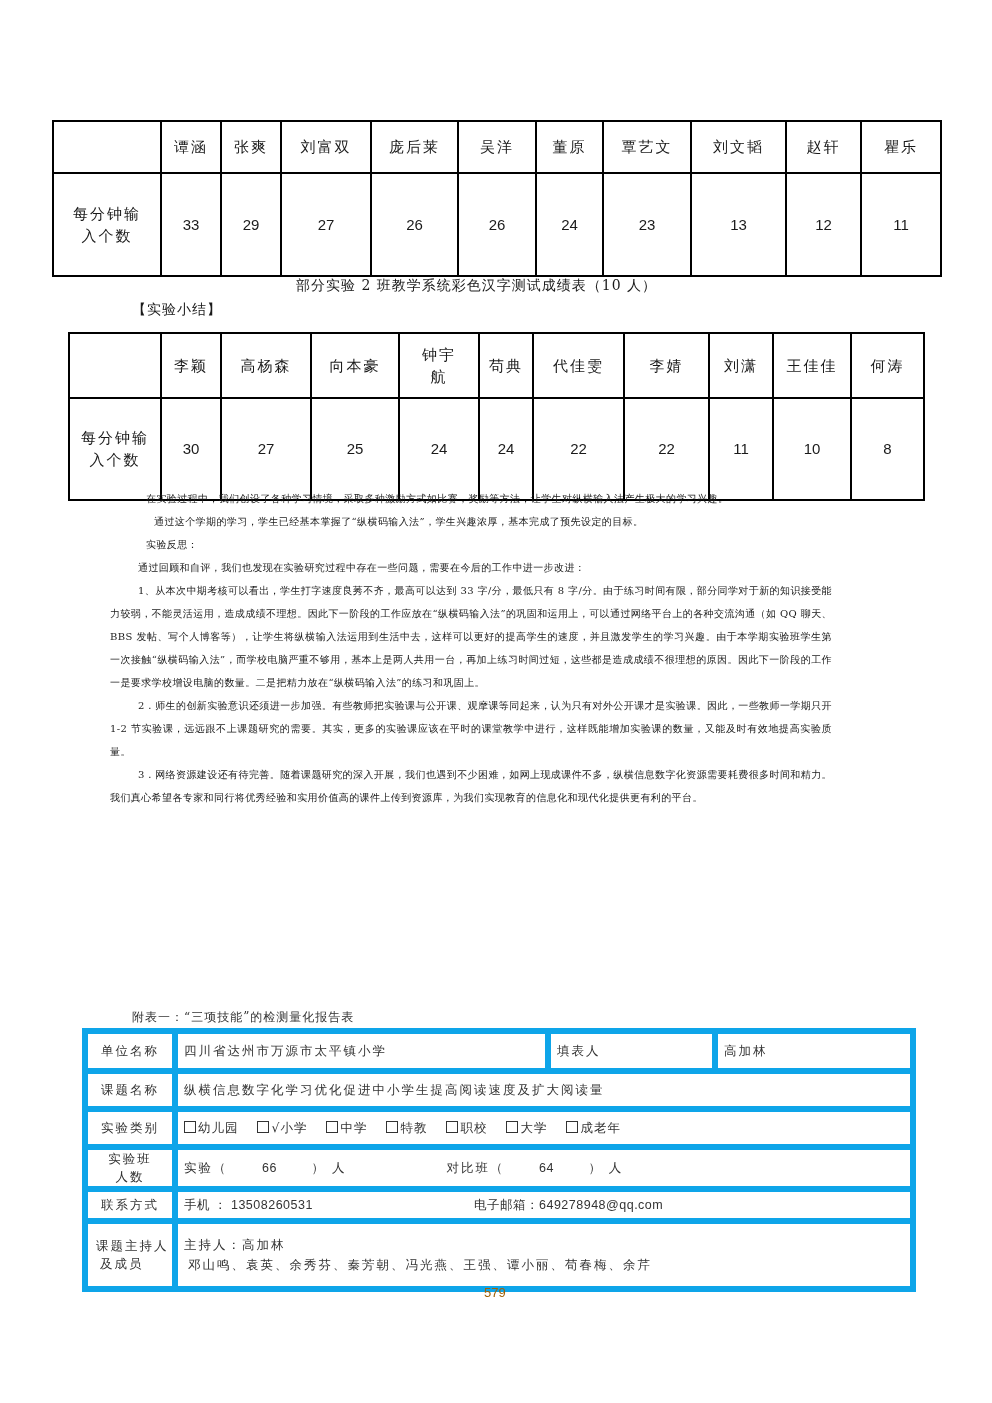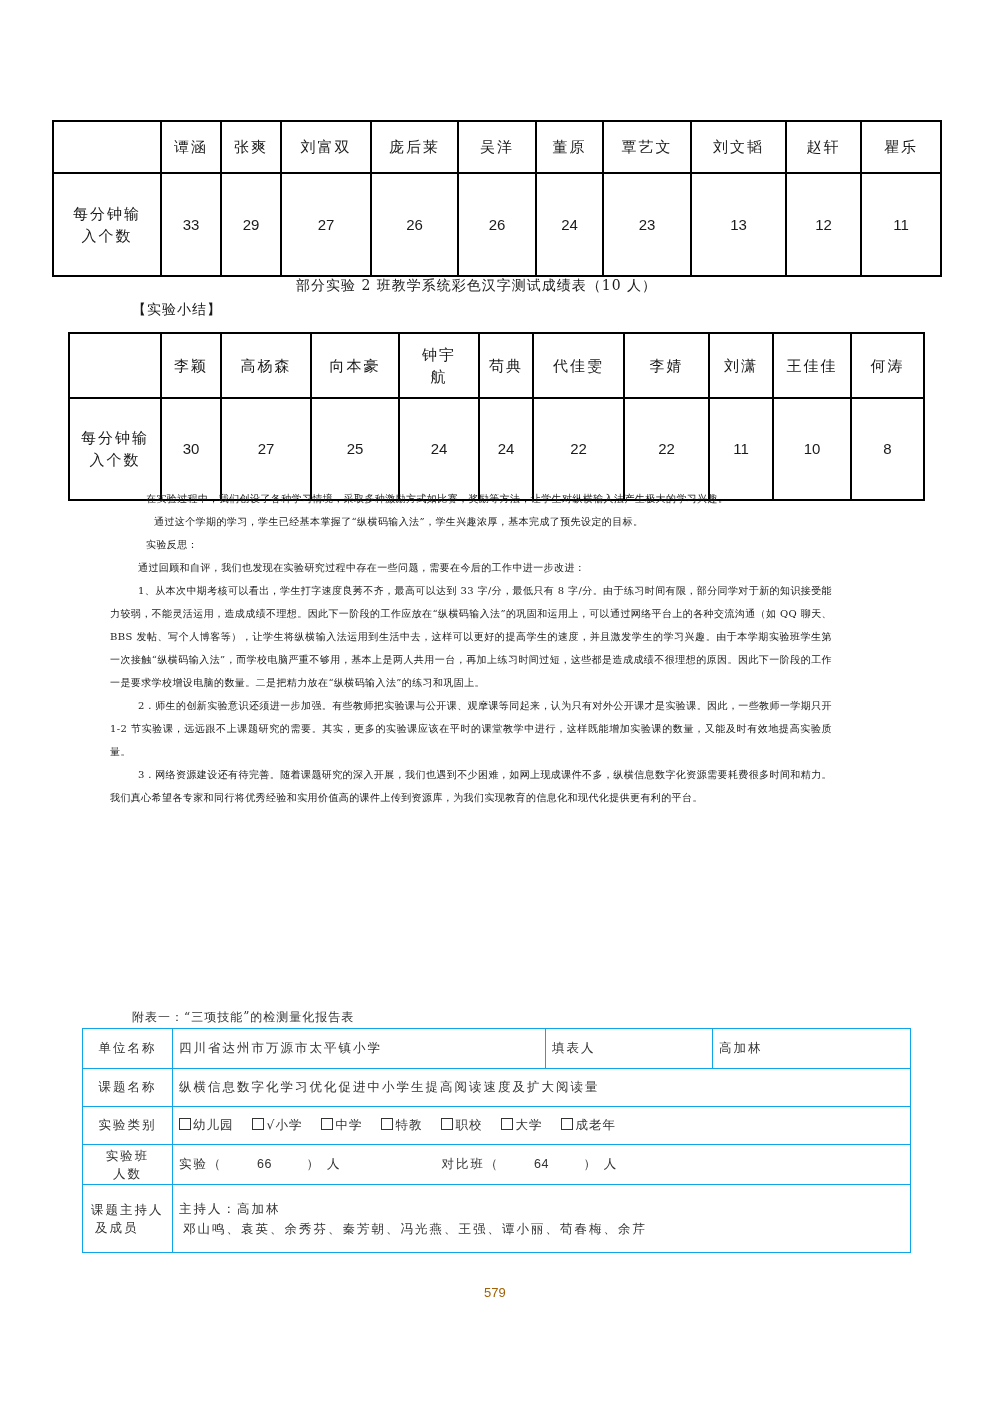--- a/index.html
+++ b/index.html
@@ -9,21 +9,21 @@
   table.score { position:absolute; border-collapse:collapse; table-layout:fixed; }
   table.score td { border:2px solid #000; text-align:center; vertical-align:middle;
                    padding:0; font-size:15px; line-height:22px; }
   table.score td.num { font-family:"Liberation Sans", sans-serif; font-size:15px; }
   table.score td.name { letter-spacing:2px; }
   .caption { position:absolute; font-size:14px; letter-spacing:1px; }
   .para { position:absolute; left:110px; width:722px; font-size:10px; line-height:23px;
           text-align:justify; letter-spacing:0.4px; }
   .para p { margin:0; }
   table.report { position:absolute; left:82px; top:1028px; width:828px; border-collapse:collapse; table-layout:fixed; }
-  table.report td { border:1px solid #0ea5e9; font-size:12.5px; padding:0 6px; letter-spacing:2px; color:#333; }
+  table.report td { border:6px solid #0ea5e9; font-size:12.5px; padding:0 6px; letter-spacing:2px; color:#333; }
   table.report td.lbl { text-align:center; padding:0 2px; }
   .mono { font-family:"Liberation Sans", sans-serif; letter-spacing:0.5px; }
   .cb { display:inline-block; width:10px; height:10px; border:1px solid #333; vertical-align:-1px; margin-right:2px; }
   .opt { margin-right:14px; }
 </style>
 </head>
 <body>
 
 <table class="score" style="left:52px; top:120px; width:888px;">
   <colgroup>
@@ -163,20 +163,27 @@
     <td colspan="3">
       <span>实验（</span>
       <span class="mono" style="display:inline-block; width:72px; text-align:center;">66</span>
       <span>）  人</span>
       <span style="display:inline-block; width:88px;"></span>
       <span>对比班（</span>
       <span class="mono" style="display:inline-block; width:72px; text-align:center;">64</span>
       <span>）  人</span>
     </td>
   </tr>
+  <tr style="height:32px">
+    <td class="lbl">联系方式</td>
+    <td colspan="3">
+      <span class="mono" style="display:inline-block; width:284px;">手机 ： 13508260531</span>
+      <span class="mono">电子邮箱：649278948@qq.com</span>
+    </td>
+  </tr>
   <tr style="height:68px">
     <td class="lbl" style="line-height:18px; text-align:left; padding-left:8px;">
       <div>课题主持人</div>
       <div style="padding-left:4px;">及成员</div>
     </td>
     <td colspan="3" style="line-height:20px;">
       <div>主持人：高加林</div>
       <div style="padding-left:4px;">邓山鸣、袁英、余秀芬、秦芳朝、冯光燕、王强、谭小丽、苟春梅、余芹</div>
     </td>
   </tr>

